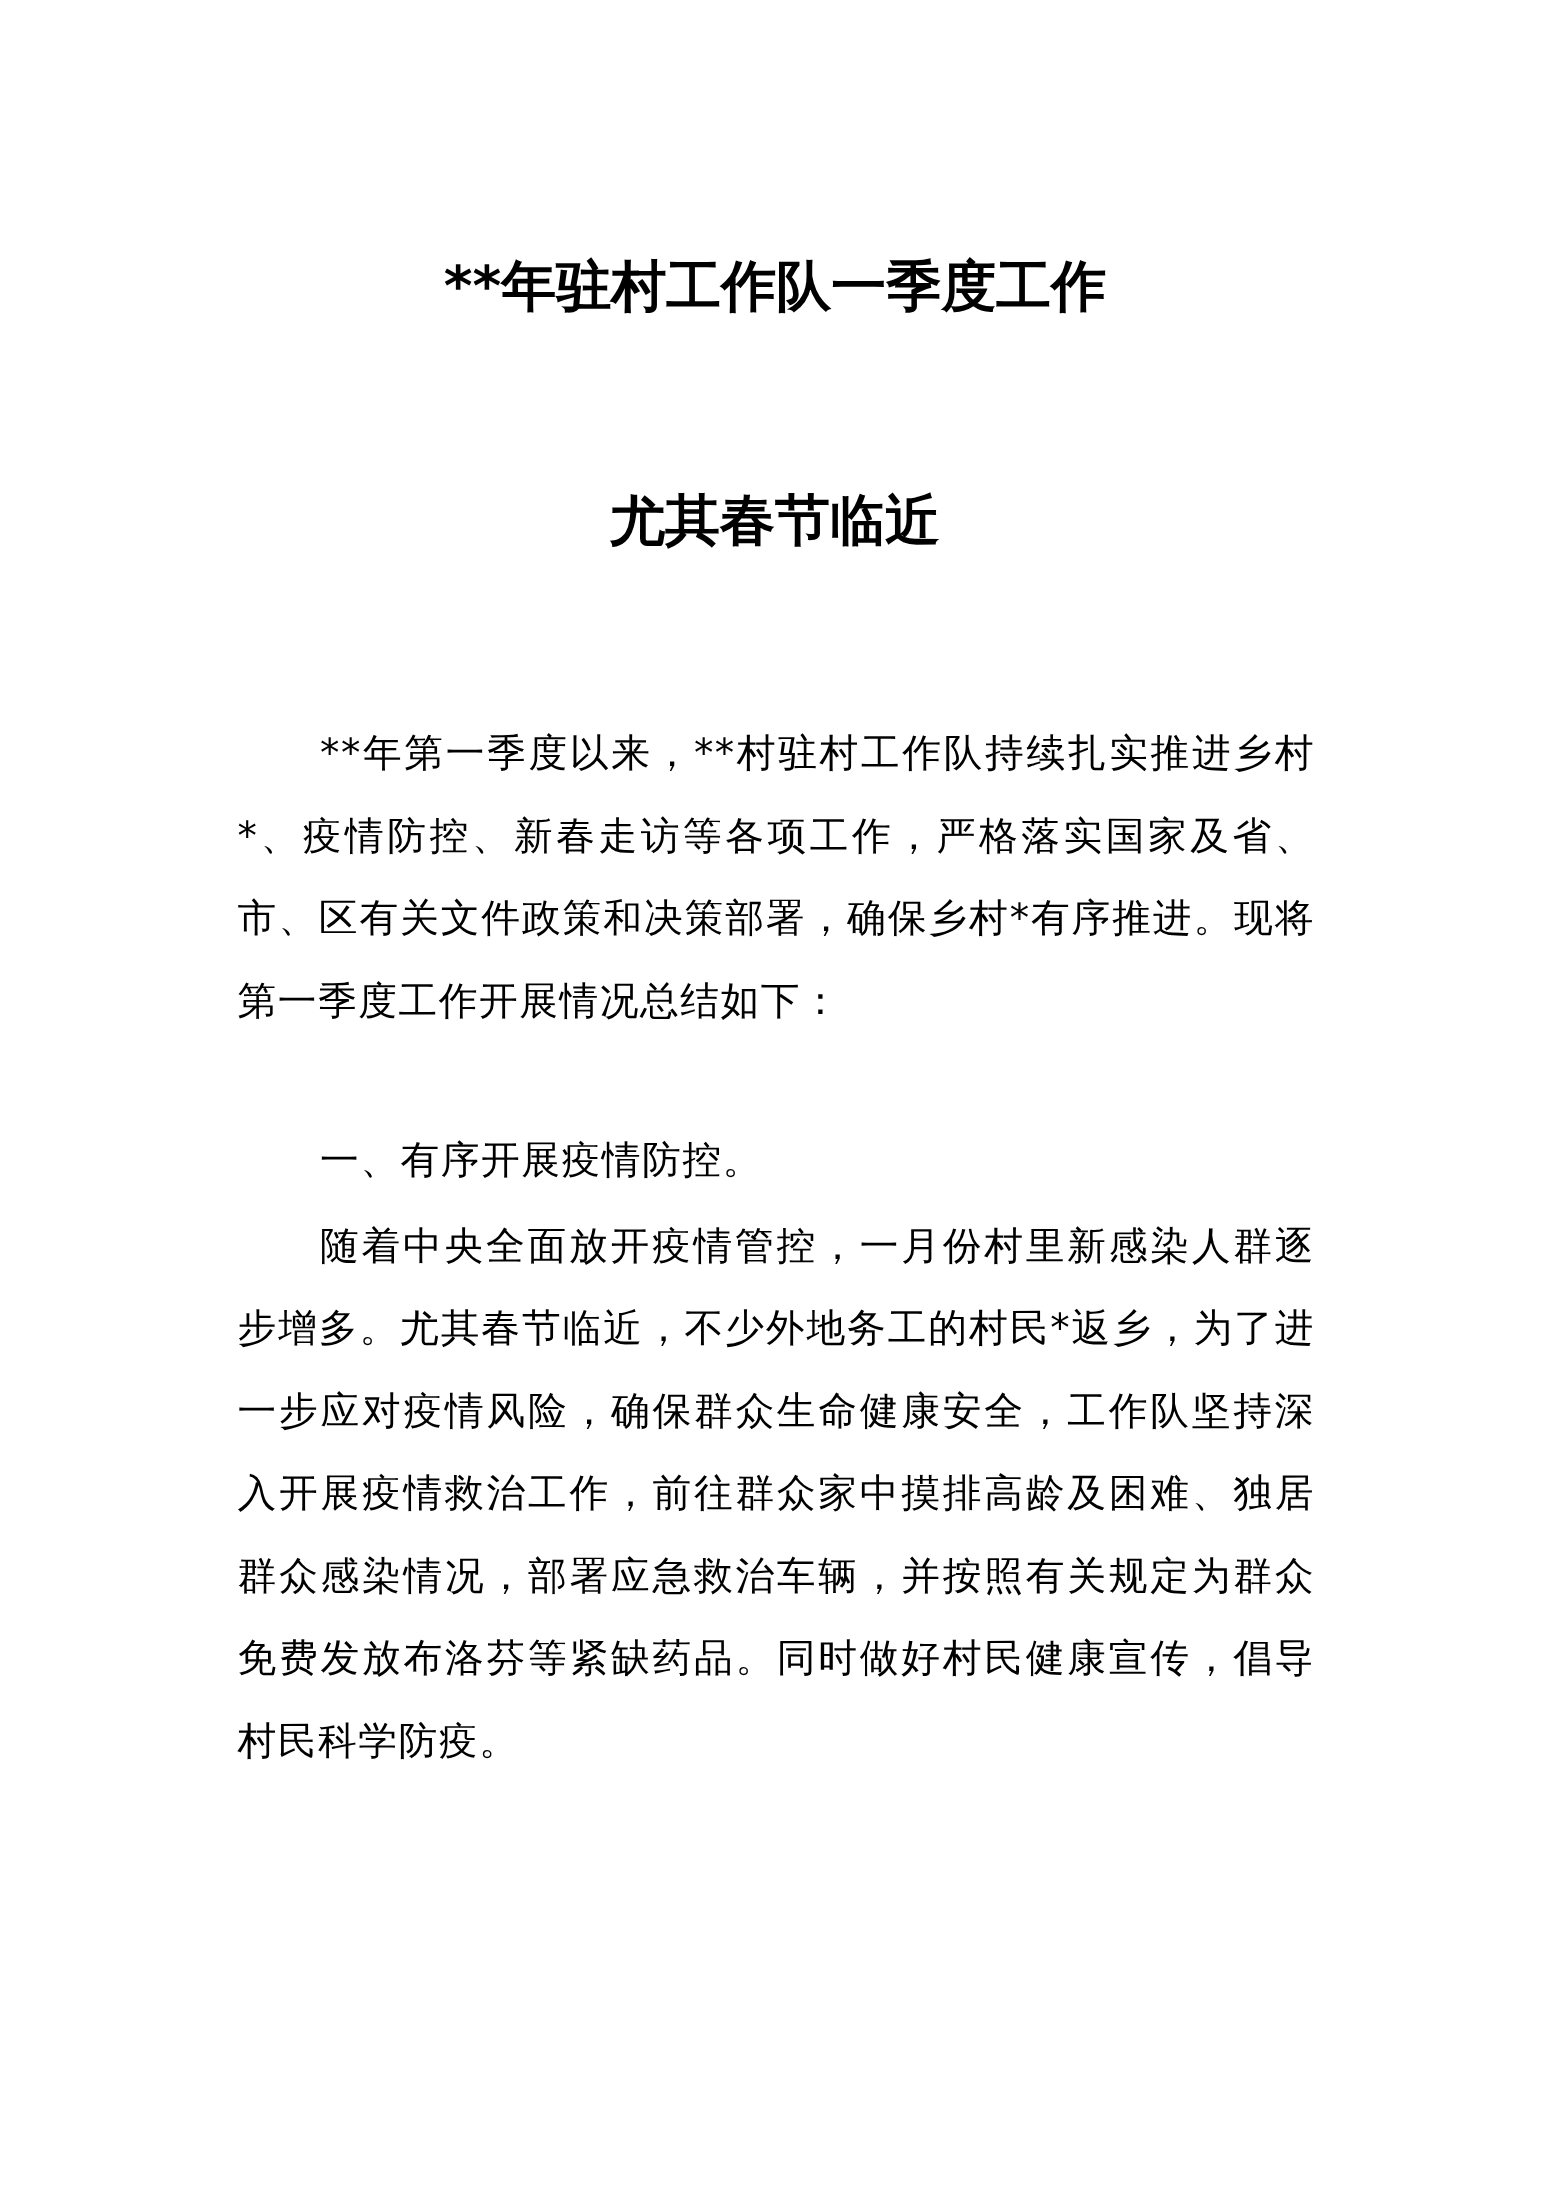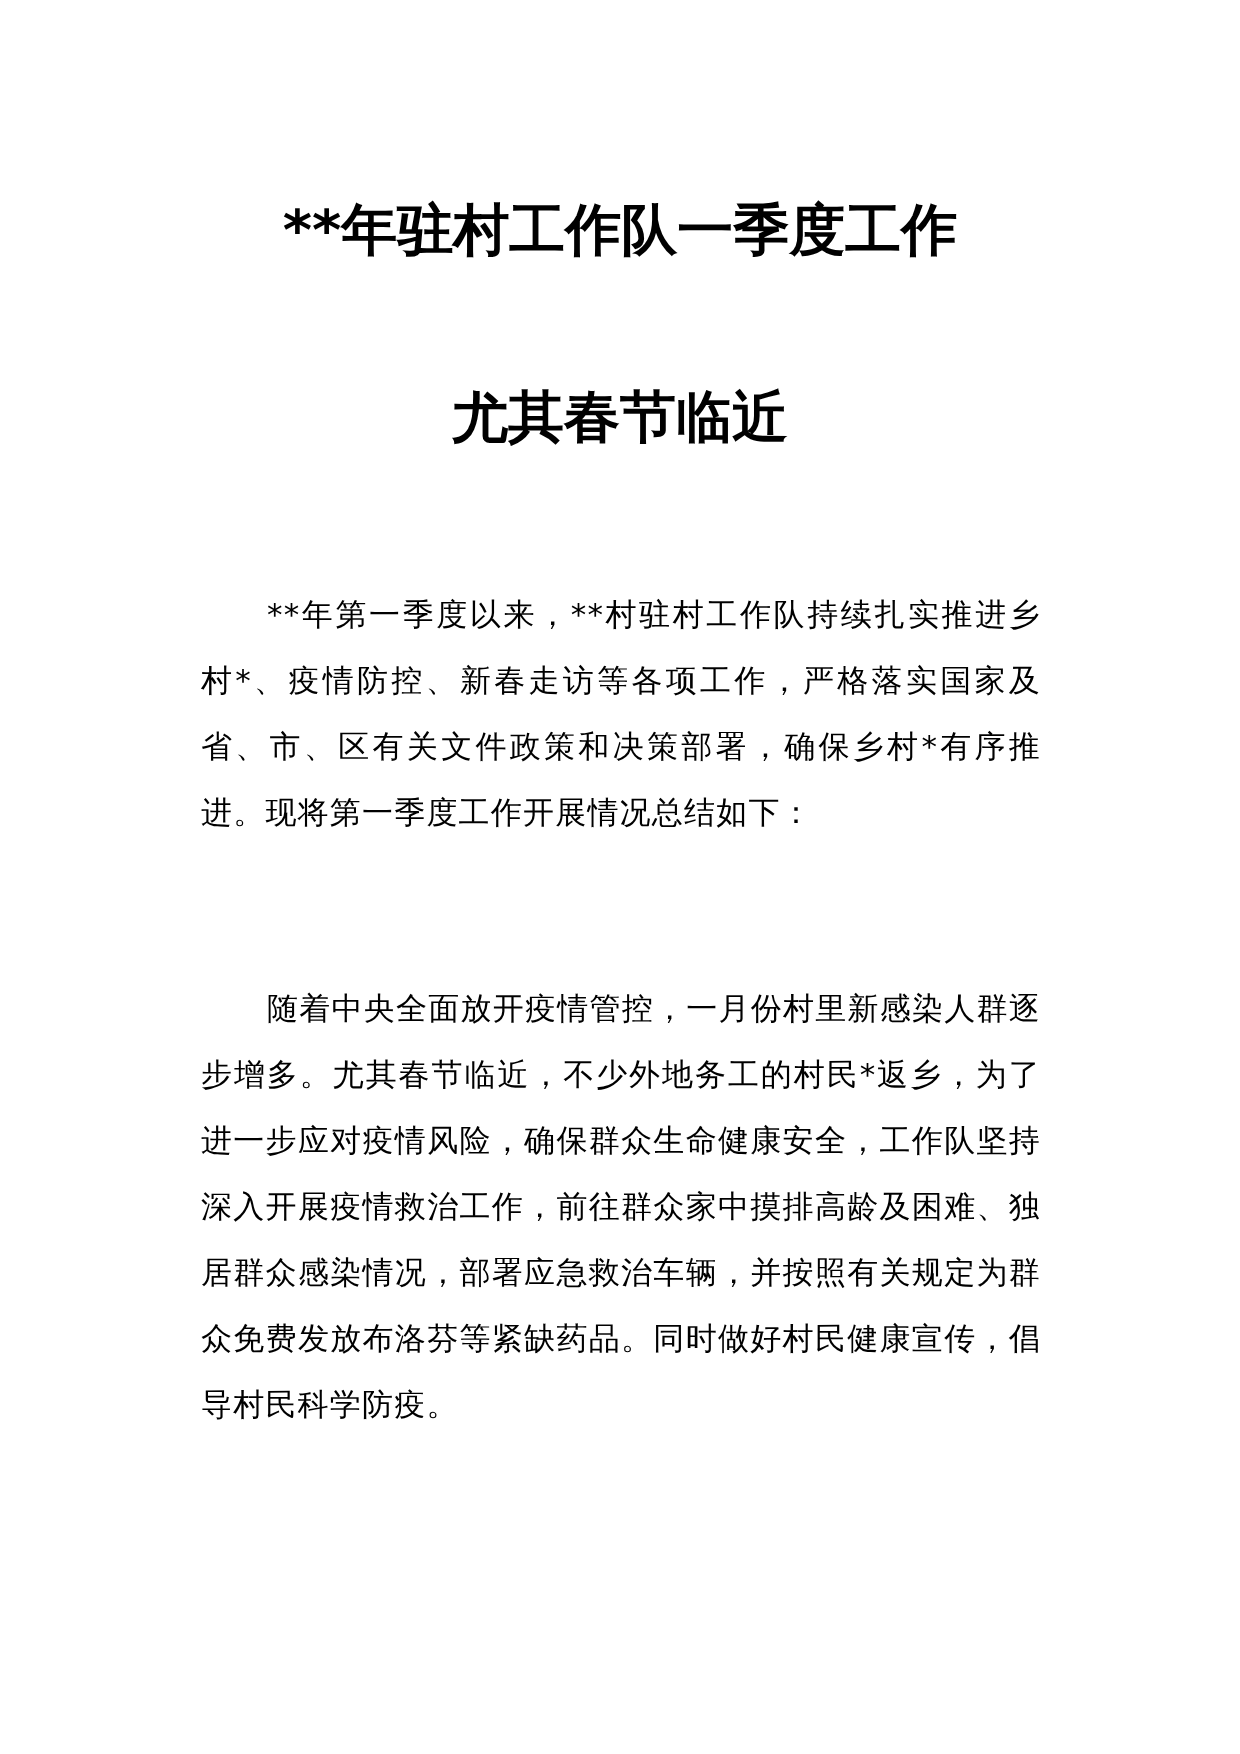--- a/index.html
+++ b/index.html
@@ -21,38 +21,38 @@
     width: 1240px;
     height: 1754px;
     background: #ffffff;
   }
   .title-line {
     position: absolute;
     left: 0;
     width: 1240px;
     text-align: center;
     font-weight: bold;
-    font-size: 56px;
+    font-size: 44px;
     line-height: 60px;
     letter-spacing: 0px;
     white-space: nowrap;
   }
   .title-1 { top: 200px; }
   .title-2 { top: 387px; }
 
   .body-block {
     position: absolute;
     left: 188px;
     width: 866px;
     font-size: 31px;
     line-height: 66px;
     letter-spacing: 1.2px;
   }
   .para {
-    margin: 13px;
+    margin: 2px;
     text-indent: 66px;
     text-align: justify;
     text-align-last: left;
   }
   .p1 { top: 568px; }
   .heading { top: 893px; }
   .p2 { top: 962px; }
 </style>
 </head>
 <body>
@@ -60,18 +60,21 @@
 <div class="page">
 
   <div class="title-line title-1">**年驻村工作队一季度工作</div>
 
   <div class="title-line title-2">尤其春节临近</div>
 
   <div class="body-block p1">
     <p class="para">**年第一季度以来，**村驻村工作队持续扎实推进乡村*、疫情防控、新春走访等各项工作，严格落实国家及省、市、区有关文件政策和决策部署，确保乡村*有序推进。现将第一季度工作开展情况总结如下：</p>
   </div>
 
+  <div class="body-block heading">
+    <p class="para">一、有序开展疫情防控。</p>
+  </div>
 
   <div class="body-block p2">
     <p class="para">随着中央全面放开疫情管控，一月份村里新感染人群逐步增多。尤其春节临近，不少外地务工的村民*返乡，为了进一步应对疫情风险，确保群众生命健康安全，工作队坚持深入开展疫情救治工作，前往群众家中摸排高龄及困难、独居群众感染情况，部署应急救治车辆，并按照有关规定为群众免费发放布洛芬等紧缺药品。同时做好村民健康宣传，倡导村民科学防疫。</p>
   </div>
 
 </div>
 
 </body></html>

